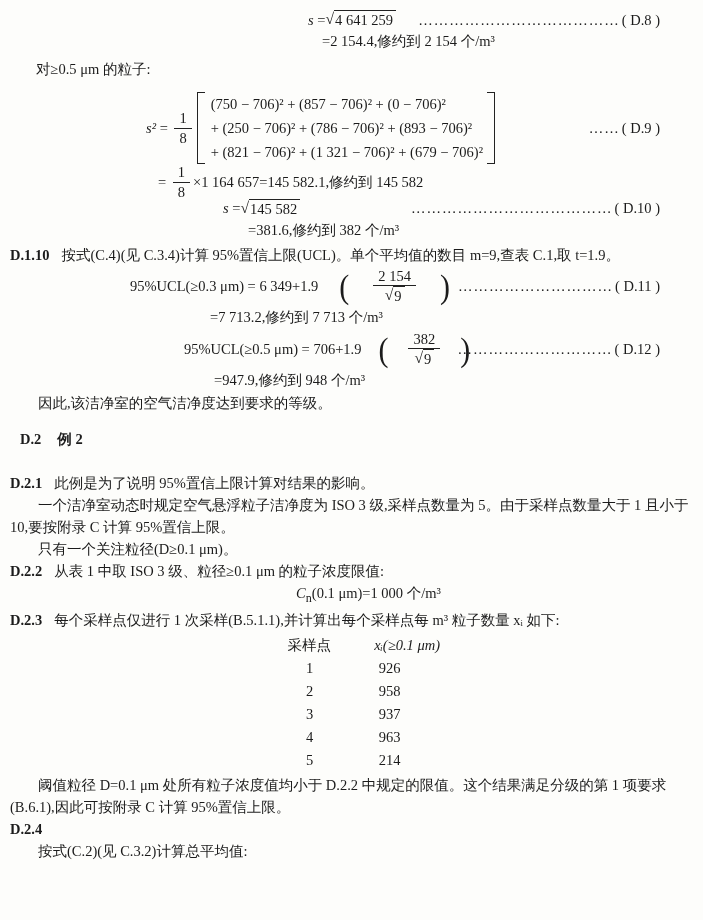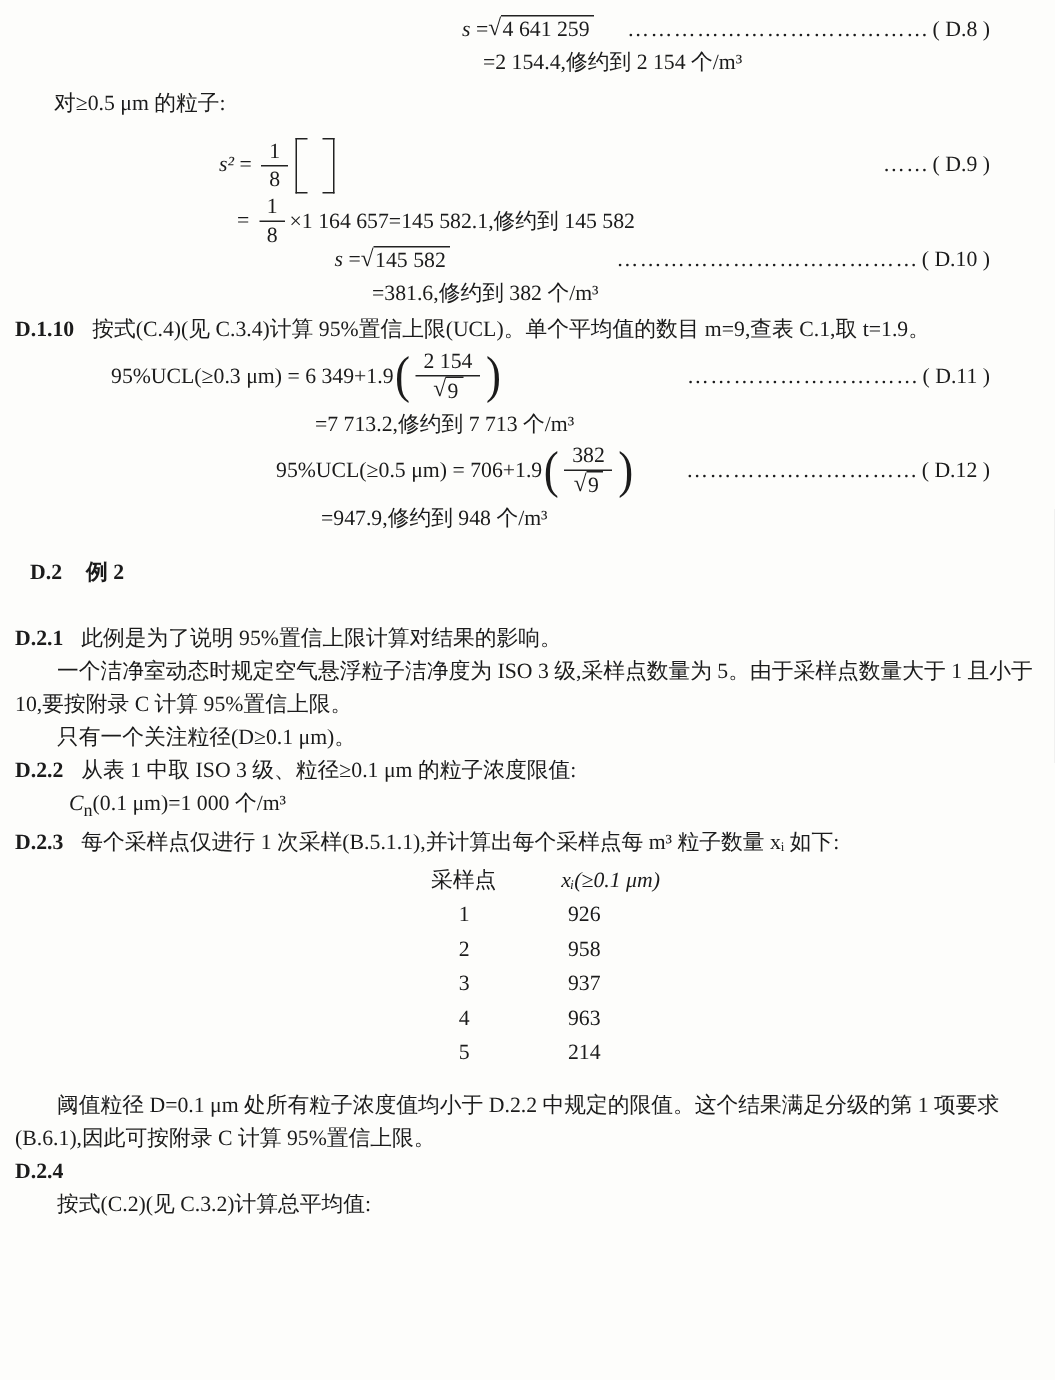--- a/index.html
+++ b/index.html
@@ -32,26 +32,26 @@
   .frac{display:inline-flex;flex-direction:column;align-items:center;line-height:1.25;margin:0 3px;vertical-align:middle;}
   .frac .num{padding:0 5px;border-bottom:1.3px solid #222;}
   .frac .den{padding:0 2px;}
   
   .brk{width:7px;align-self:stretch;border:1.7px solid #222;}
   .brk.l{border-right:none;margin:0 6px 0 2px;}
   .brk.r{border-left:none;margin-left:4px;}
   .stack{display:flex;flex-direction:column;line-height:24px;text-align:left;white-space:pre;}
   .bigparen{font-size:30px;font-weight:400;line-height:1;transform:scaleY(1.15);margin:0 1px;}
   
-  .sample-table{margin:3px 0 12px 272px;width:160px;}
+  .sample-table{margin:3px 0 2px 272px;width:160px;}
   .trow{display:flex;height:23px;line-height:23px;}
   .trow .c1{width:55px;text-align:center;}
   .trow .c2{width:105px;text-align:center;}
   .thead .c2{text-align:right;padding-right:2px;}
-  .limit-line{padding-left:36px;white-space:pre;}
+  .limit-line{padding-left:36px;white-space:pre;text-align:center;}
   .mt2{margin-top:2px;}.mt4{margin-top:4px;}.mt5{margin-top:5px;}
   .mt12{margin-top:12px;}.mt14{margin-top:14px;}.mt20{margin-top:20px;}
 </style>
 </head>
 <body>
 
 <div class="page">
 
   <div class="eqline" style="margin-left:298px;height:20px;">
     <span class="it">s</span><span> =</span><span class="sqrt"><span class="sign">√</span><span class="rad">4 641 259</span></span>
@@ -60,53 +60,59 @@
   <div class="eqline" style="margin-left:312px;height:23px;">
     <span>=2 154.4,修约到 2 154 个/m³</span>
   </div>
 
   <p class="mt5" style="padding-left:26px;">对≥0.5 μm 的粒子:</p>
 
   <div class="eqline mt12" style="margin-left:136px;">
     <span class="it">s²</span><span> = </span>
     <span class="frac"><span class="num">1</span><span class="den">8</span></span>
     <span class="brk l"></span>
+    <div class="stack">
+      <span>(750 − 706)² + (857 − 706)² + (0 − 706)²</span>
+      <span>+ (250 − 706)² + (786 − 706)² + (893 − 706)²</span>
+      <span>+ (821 − 706)² + (1 321 − 706)² + (679 − 706)²</span>
+    </div>
     <span class="brk r"></span>
     <span class="eqtag"><span class="dots">……</span><span class="elabel">( D.9 )</span></span>
   </div>
   <div class="eqline mt4" style="margin-left:148px;height:28px;">
     <span>= </span><span class="frac"><span class="num">1</span><span class="den">8</span></span><span>×1 164 657=145 582.1,修约到 145 582</span>
   </div>
 
   <div class="eqline mt2" style="margin-left:213px;height:21px;">
     <span class="it">s</span><span> =</span><span class="sqrt"><span class="sign">√</span><span class="rad">145 582</span></span>
     <span class="eqtag"><span class="dots">…………………………………</span><span class="elabel">( D.10 )</span></span>
   </div>
   <div class="eqline" style="margin-left:238px;height:23px;">
     <span>=381.6,修约到 382 个/m³</span>
   </div>
 
   <p class="mt2"><span class="secnum">D.1.10</span><span>按式(C.4)(见 C.3.4)计算 95%置信上限(UCL)。单个平均值的数目 m=9,查表 C.1,取 t=1.9。</span></p>
 
-  <div class="eqline" style="margin-left:64px;height:40px;">
+  <div class="eqline" style="margin-left:120px;height:40px;gap:20px;">
     <span>95%UCL(≥0.3 μm) = 6 349+1.9</span><span class="bigparen">(</span><span class="frac"><span class="num">2 154</span><span class="den"><span class="sqrt"><span class="sign">√</span><span class="rad">9</span></span></span></span><span class="bigparen">)</span>
     <span class="eqtag"><span class="dots">…………………………</span><span class="elabel">( D.11 )</span></span>
   </div>
   <div class="eqline" style="margin-left:200px;height:23px;">
     <span>=7 713.2,修约到 7 713 个/m³</span>
   </div>
 
-  <div class="eqline" style="margin-left:174px;height:40px;">
+  <div class="eqline" style="margin-left:174px;height:40px;gap:16px;">
     <span>95%UCL(≥0.5 μm) = 706+1.9</span><span class="bigparen">(</span><span class="frac"><span class="num">382</span><span class="den"><span class="sqrt"><span class="sign">√</span><span class="rad">9</span></span></span></span><span class="bigparen">)</span>
     <span class="eqtag"><span class="dots">…………………………</span><span class="elabel">( D.12 )</span></span>
   </div>
   <div class="eqline" style="margin-left:204px;height:23px;">
     <span>=947.9,修约到 948 个/m³</span>
   </div>
 
+  <p class="indent">因此,该洁净室的空气洁净度达到要求的等级。</p>
 
   <p class="sechead mt14" style="height:24px;"><span>D.2</span><span class="gap">例 2</span></p>
 
   <p class="mt20"><span class="secnum">D.2.1</span><span>此例是为了说明 95%置信上限计算对结果的影响。</span></p>
   <p class="indent">一个洁净室动态时规定空气悬浮粒子洁净度为 ISO 3 级,采样点数量为 5。由于采样点数量大于 1 且小于 10,要按附录 C 计算 95%置信上限。</p>
   <p class="indent">只有一个关注粒径(D≥0.1 μm)。</p>
 
   <p><span class="secnum">D.2.2</span><span>从表 1 中取 ISO 3 级、粒径≥0.1 μm 的粒子浓度限值:</span></p>
   <p class="limit-line"><span class="it">C</span><sub>n</sub><span>(0.1 μm)=1 000 个/m³</span></p>
 

